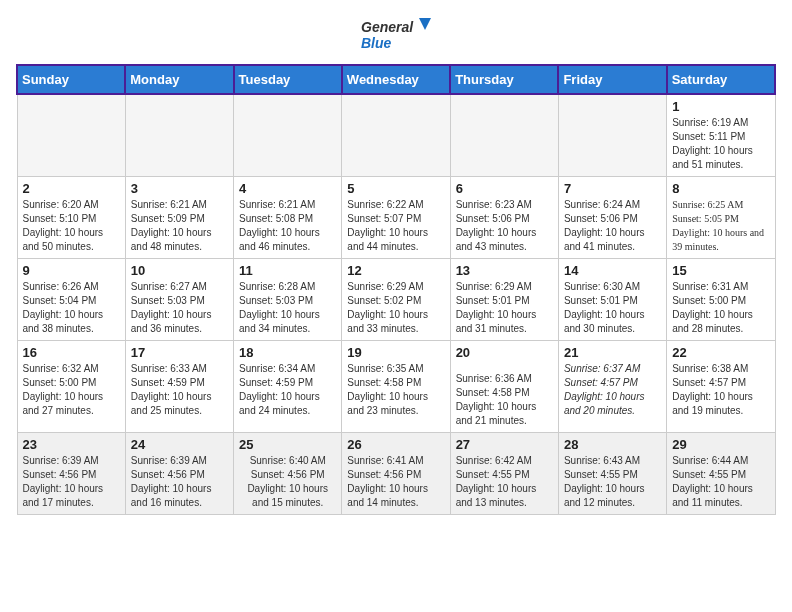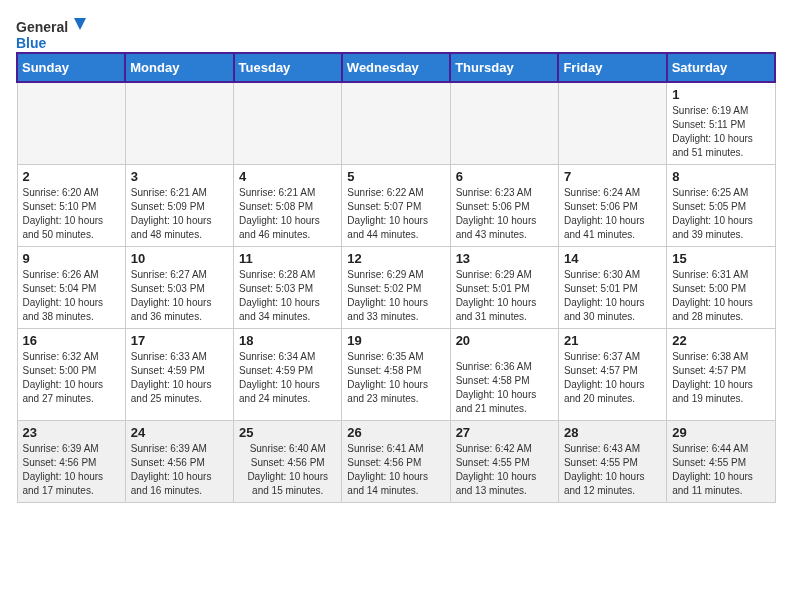--- a/index.html
+++ b/index.html
@@ -5,22 +5,24 @@
     * { box-sizing: border-box; margin: 0; padding: 0; }
     body {
       font-family: Arial, sans-serif;
       background: #fff;
       width: 792px;
       min-height: 612px;
       padding: 16px;
     }
     .header {
       display: flex;
-      justify-content: flex-start;
+      justify-content: center;
       align-items: flex-start;
+      margin-bottom: 12px;
+      font-style: italic;
     }
     .logo {
       display: flex;
       align-items: center;
       gap: 4px;
     }
     .logo-icon {
       width: 36px;
       height: 36px;
     }
@@ -156,21 +158,21 @@
 Daylight: 10 hours and 43 minutes.</div>
         </td>
         <td>
           <span class="day-number">7</span>
           <div class="day-info" style="white-space: pre-line;">Sunrise: 6:24 AM
 Sunset: 5:06 PM
 Daylight: 10 hours and 41 minutes.</div>
         </td>
         <td>
           <span class="day-number">8</span>
-          <div class="day-info" style="white-space: pre-line;">Sunrise: 6:25 AM
+          <div class="day-info" style="white-space: pre-line; font-family: Liberation Serif, serif;">Sunrise: 6:25 AM
 Sunset: 5:05 PM
 Daylight: 10 hours and 39 minutes.</div>
         </td>
       </tr>
       <tr>
         <td>
           <span class="day-number">9</span>
           <div class="day-info" style="white-space: pre-line;">Sunrise: 6:26 AM
 Sunset: 5:04 PM
 Daylight: 10 hours and 38 minutes.</div>
@@ -238,21 +240,21 @@
 Daylight: 10 hours and 23 minutes.</div>
         </td>
         <td>
           <span class="day-number">20</span>
           <div class="day-info" style="white-space: pre-line; margin-top: 12px;">Sunrise: 6:36 AM
 Sunset: 4:58 PM
 Daylight: 10 hours and 21 minutes.</div>
         </td>
         <td>
           <span class="day-number">21</span>
-          <div class="day-info" style="white-space: pre-line;">Sunrise: 6:37 AM
+          <div class="day-info" style="white-space: pre-line; font-style: italic;">Sunrise: 6:37 AM
 Sunset: 4:57 PM
 Daylight: 10 hours and 20 minutes.</div>
         </td>
         <td>
           <span class="day-number">22</span>
           <div class="day-info" style="white-space: pre-line;">Sunrise: 6:38 AM
 Sunset: 4:57 PM
 Daylight: 10 hours and 19 minutes.</div>
         </td>
       </tr>

